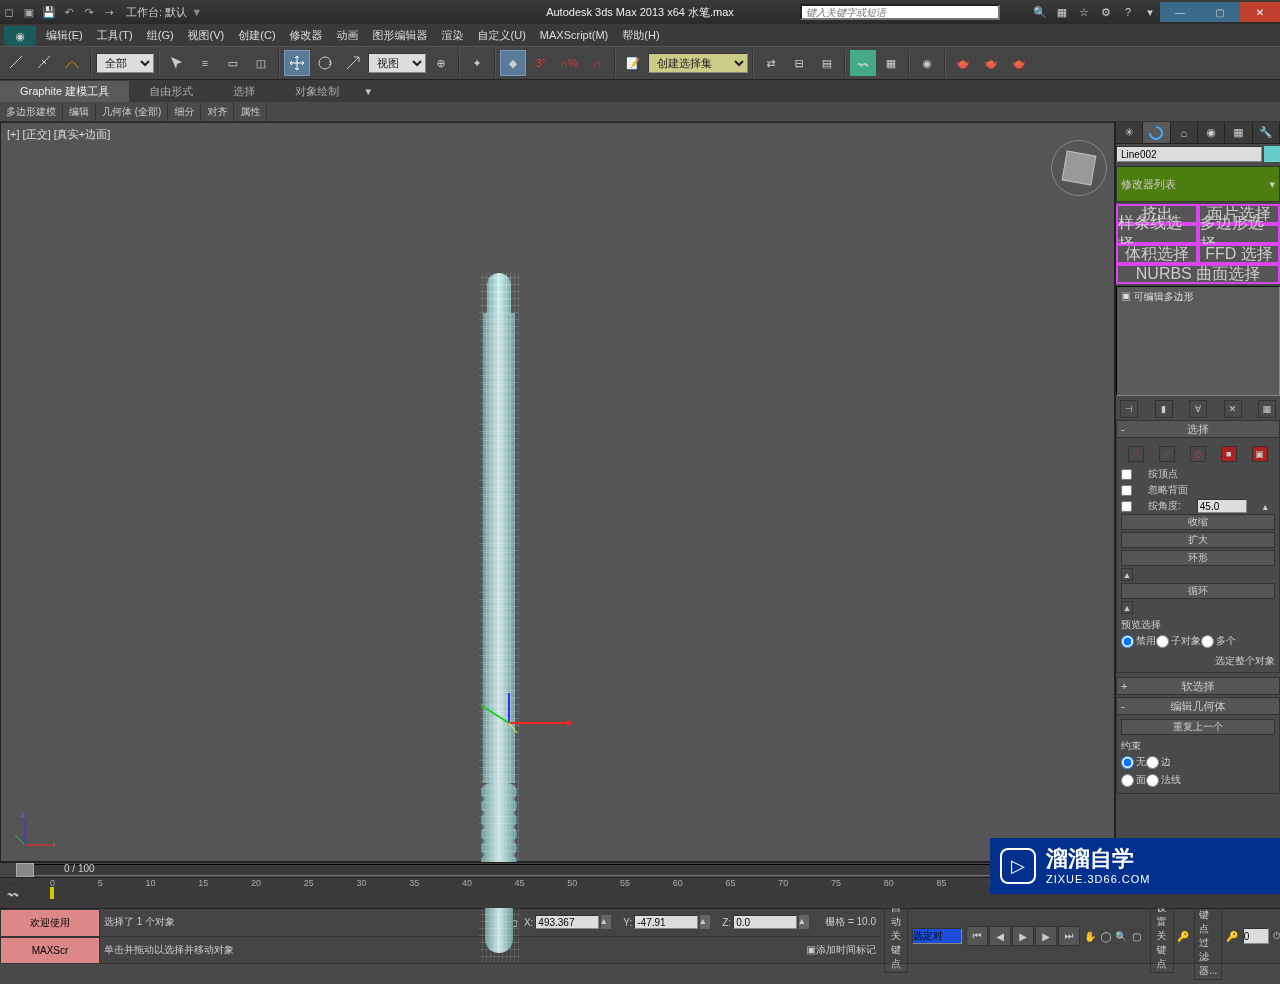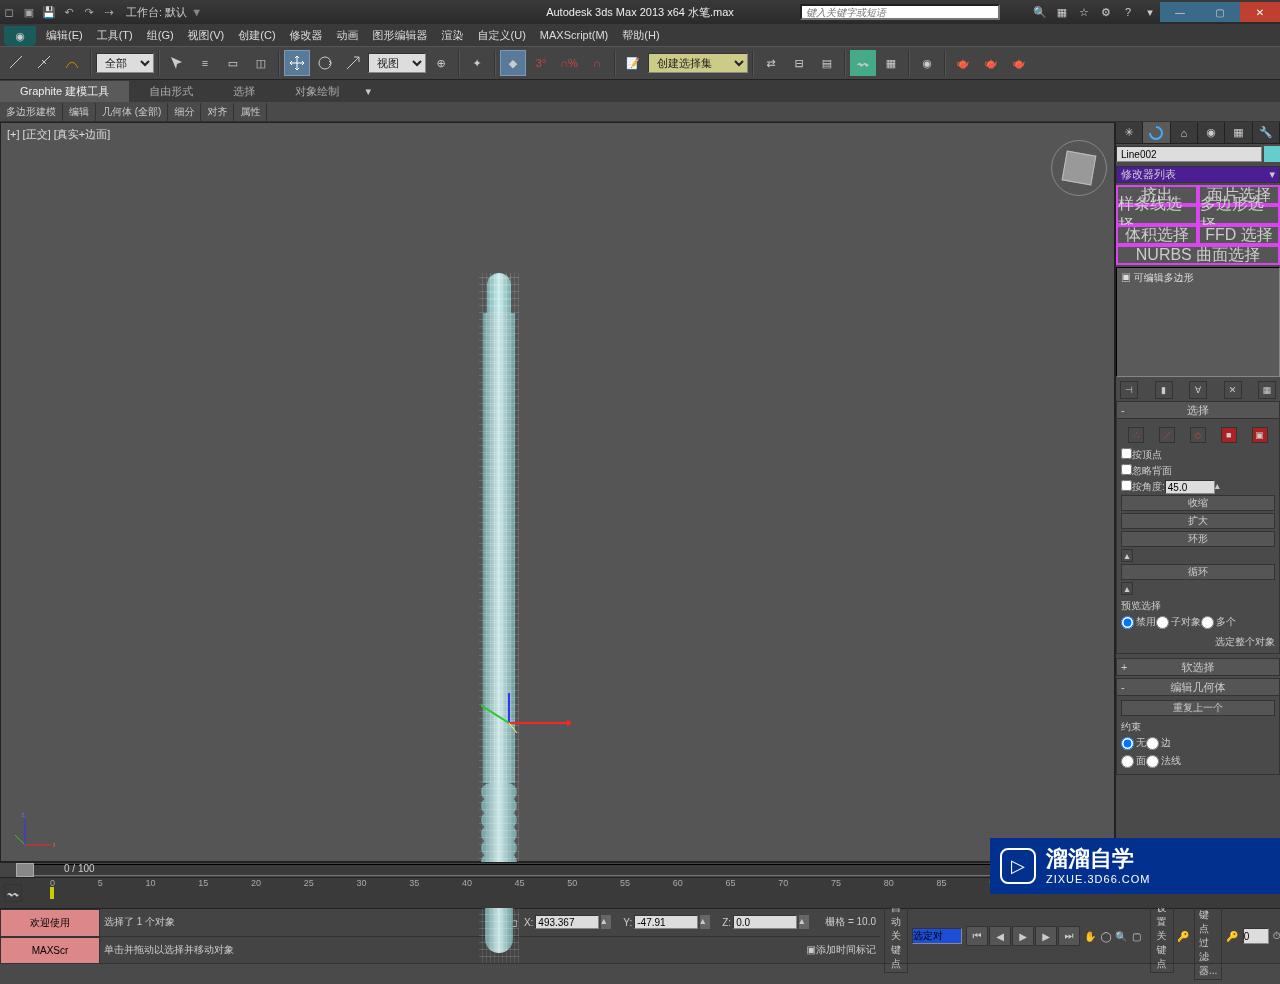--- a/index.html
+++ b/index.html
@@ -64,35 +64,35 @@
 .wire { position: absolute; inset: 0; background-image: repeating-linear-gradient(0deg, transparent, transparent 6px, rgba(255,255,255,.15) 6px, rgba(255,255,255,.15) 7px), repeating-linear-gradient(90deg, transparent, transparent 3px, rgba(255,255,255,.1) 3px, rgba(255,255,255,.1) 4px); }
 
 
 .cmdpanel { width: 165px; background: #4a4a4a; border-left: 1px solid #222; display: flex; flex-direction: column; overflow: hidden; }
 .cmd-tabs { height: 22px; display: flex; background: #3a3a3a; border-bottom: 1px solid #222; }
 .cmd-tabs .ct { flex: 1; display: flex; align-items: center; justify-content: center; cursor: pointer; border-right: 1px solid #222; }
 .cmd-tabs .ct.active { background: #5a5a5a; }
 .obj-name { height: 20px; display: flex; align-items: center; }
 .obj-name input { flex: 1; height: 16px; background: #ddd; border: 1px inset #888; padding: 0 4px; font-size: 10px; }
 .obj-name .color { width: 16px; height: 16px; background: #6cc; margin-left: 2px; }
-.mod-combo { height: 17px; background: #4c1d95; border: 1px solid #333; padding: 1px 4px; display: flex; align-items: center; justify-content: space-between; margin: 2px 0; }
+.mod-combo { height: 36px; background: #4d7c0f; border: 1px solid #333; padding: 1px 4px; display: flex; align-items: center; justify-content: space-between; margin: 2px 0; }
 .mod-btns { display: flex; flex-wrap: wrap; }
 .mod-btns .mbtn { width: 50%; height: 20px; border: 2px solid #d946ef; background: #555; display: flex; align-items: center; justify-content: center; font-size: 16px; cursor: pointer; }
 .mod-btns .mbtn.full { width: 100%; }
 .mod-stack { height: 110px; background: #5a5a5a; border: 1px inset #333; margin: 2px 0; padding: 2px; font-size: 10px; }
 .mod-stack .item { color: #ddd; padding: 1px 2px; }
 .stack-btns { height: 22px; display: flex; justify-content: space-between; padding: 2px 4px; }
 .stack-btns span { width: 18px; height: 18px; border: 1px solid #333; display: flex; align-items: center; justify-content: center; font-size: 9px; }
 
 .rollout-head { height: 18px; background: #555; border: 1px solid #333; display: flex; align-items: center; justify-content: center; position: relative; font-size: 11px; cursor: pointer; }
 .rollout-head .pm { position: absolute; left: 4px; }
 .rollout-body { border: 1px solid #333; border-top: none; padding: 4px; font-size: 10px; }
 .sel-icons { display: flex; justify-content: space-around; padding: 4px 0; }
 .sel-icons span { width: 16px; height: 16px; border: 1px solid #333; display: inline-flex; align-items: center; justify-content: center; font-size: 9px; }
-.chk-row { display: flex; gap: 0; padding: 1px 0; }
+.chk-row { display: flex; align-items: center; gap: 16px; padding: 1px 0; }
 .chk-row input[type=checkbox] { width: 11px; height: 11px; }
 .chk-row input[type=text] { width: 50px; height: 14px; background: #ddd; border: 1px inset #888; font-size: 10px; padding: 0 2px; }
 .btn-row { display: flex; gap: 2px; flex-direction: column; }
 .btn-row .b { flex: 1; height: 18px; border: 1px solid #333; background: #555; display: flex; align-items: center; justify-content: center; }
 .radio-row { display: flex; gap: 0; flex-wrap: wrap; padding: 2px 0; }
 .radio-row label { display: flex; align-items: center; gap: 2px; }
 
 
 .watermark { position: absolute; right: 0; top: 838px; width: 290px; height: 56px; background: #01308f; display: flex; align-items: center; padding: 0 10px; gap: 10px; }
 .watermark .play { width: 36px; height: 36px; border: 2px solid #fff; border-radius: 8px; display: flex; align-items: center; justify-content: center; color: #fff; font-size: 18px; }

